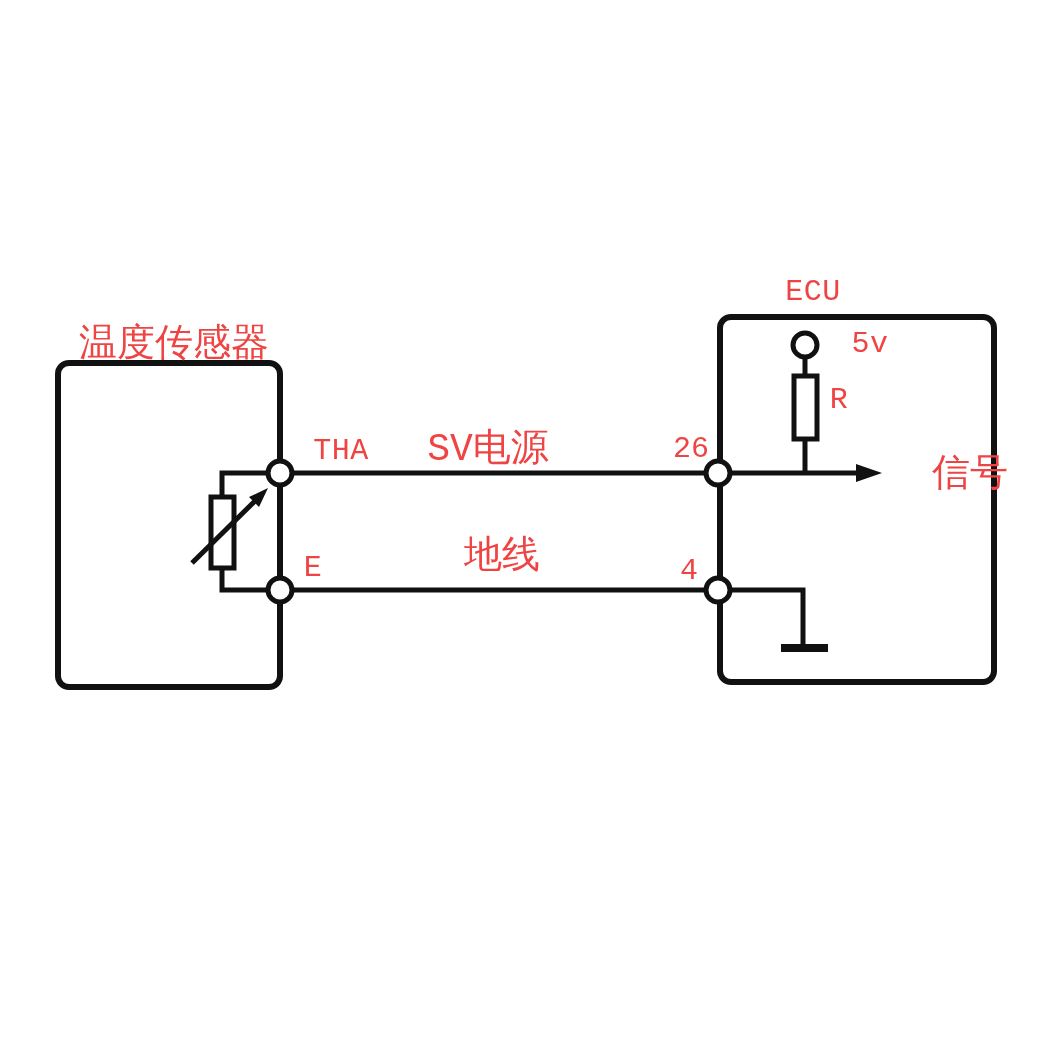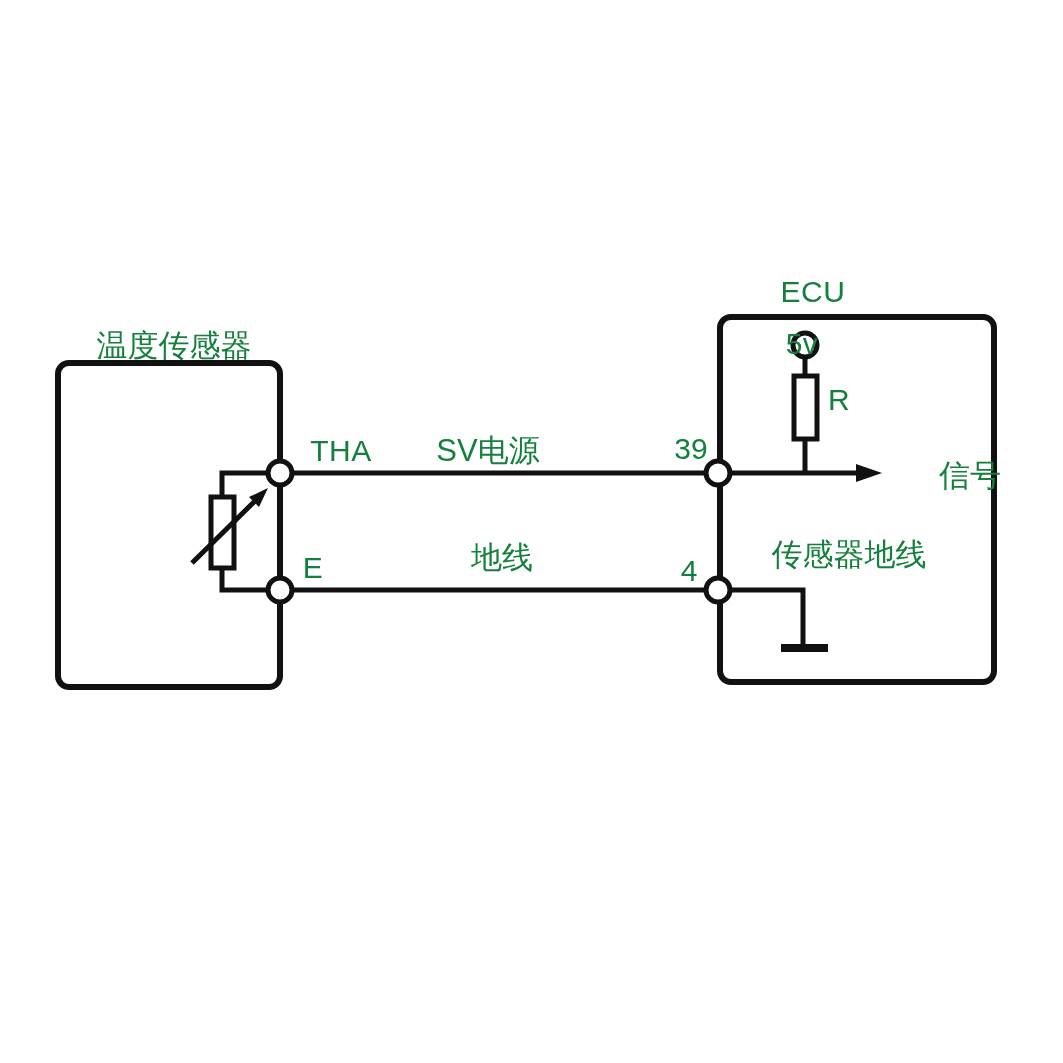--- a/index.html
+++ b/index.html
@@ -16,26 +16,27 @@
     overflow: hidden;
   }
   #wires-svg {
     position: absolute;
     left: 0; top: 0;
     width: 1063px; height: 1063px;
   }
   .lbl {
     position: absolute;
     transform: translate(-50%, -50%);
-    color: #15803d;
+    color: #ef4444;
     white-space: nowrap;
     line-height: 1;
     user-select: none;
+    font-family: Liberation Mono, monospace;
   }
-  .cjk-big   { font-size: 31px; }
+  .cjk-big   { font-size: 38px; }
   .latin-big { font-size: 30px; letter-spacing: 0.5px; }
   .pin-num   { font-size: 30px; }
 </style>
 </head>
 <body>
 
 <div id="canvas">
 
   <svg id="wires-svg" viewBox="0 0 1063 1063" xmlns="http://www.w3.org/2000/svg" fill="none" stroke="#111111" stroke-width="5">
 
@@ -71,26 +72,25 @@
   <div class="lbl cjk-big" style="left:174px; top:345px;">温度传感器</div>
 
   <div class="lbl latin-big" style="left:341px; top:451px;">THA</div>
 
   <div class="lbl latin-big" style="left:313px; top:568px;">E</div>
 
   <div class="lbl cjk-big" style="left:488px; top:450px;">SV电源</div>
 
   <div class="lbl cjk-big" style="left:467px; top:557px;margin-left:35px;">地线</div>
 
-  <div class="lbl pin-num" style="left:691px; top:449px;">39</div>
+  <div class="lbl pin-num" style="left:691px; top:449px;">26</div>
 
   <div class="lbl pin-num" style="left:689px; top:571px;">4</div>
 
   <div class="lbl latin-big" style="left:813px; top:292px;">ECU</div>
 
-  <div class="lbl latin-big" style="left:802px; top:344px;">5v</div>
+  <div class="lbl latin-big" style="left:870px; top:344px;">5v</div>
 
   <div class="lbl latin-big" style="left:839px; top:400px;">R</div>
 
   <div class="lbl cjk-big" style="left:970px; top:475px;">信号</div>
 
-  <div class="lbl cjk-big" style="left:849px; top:554px;">传感器地线</div>
 </div>
 
 </body></html>

